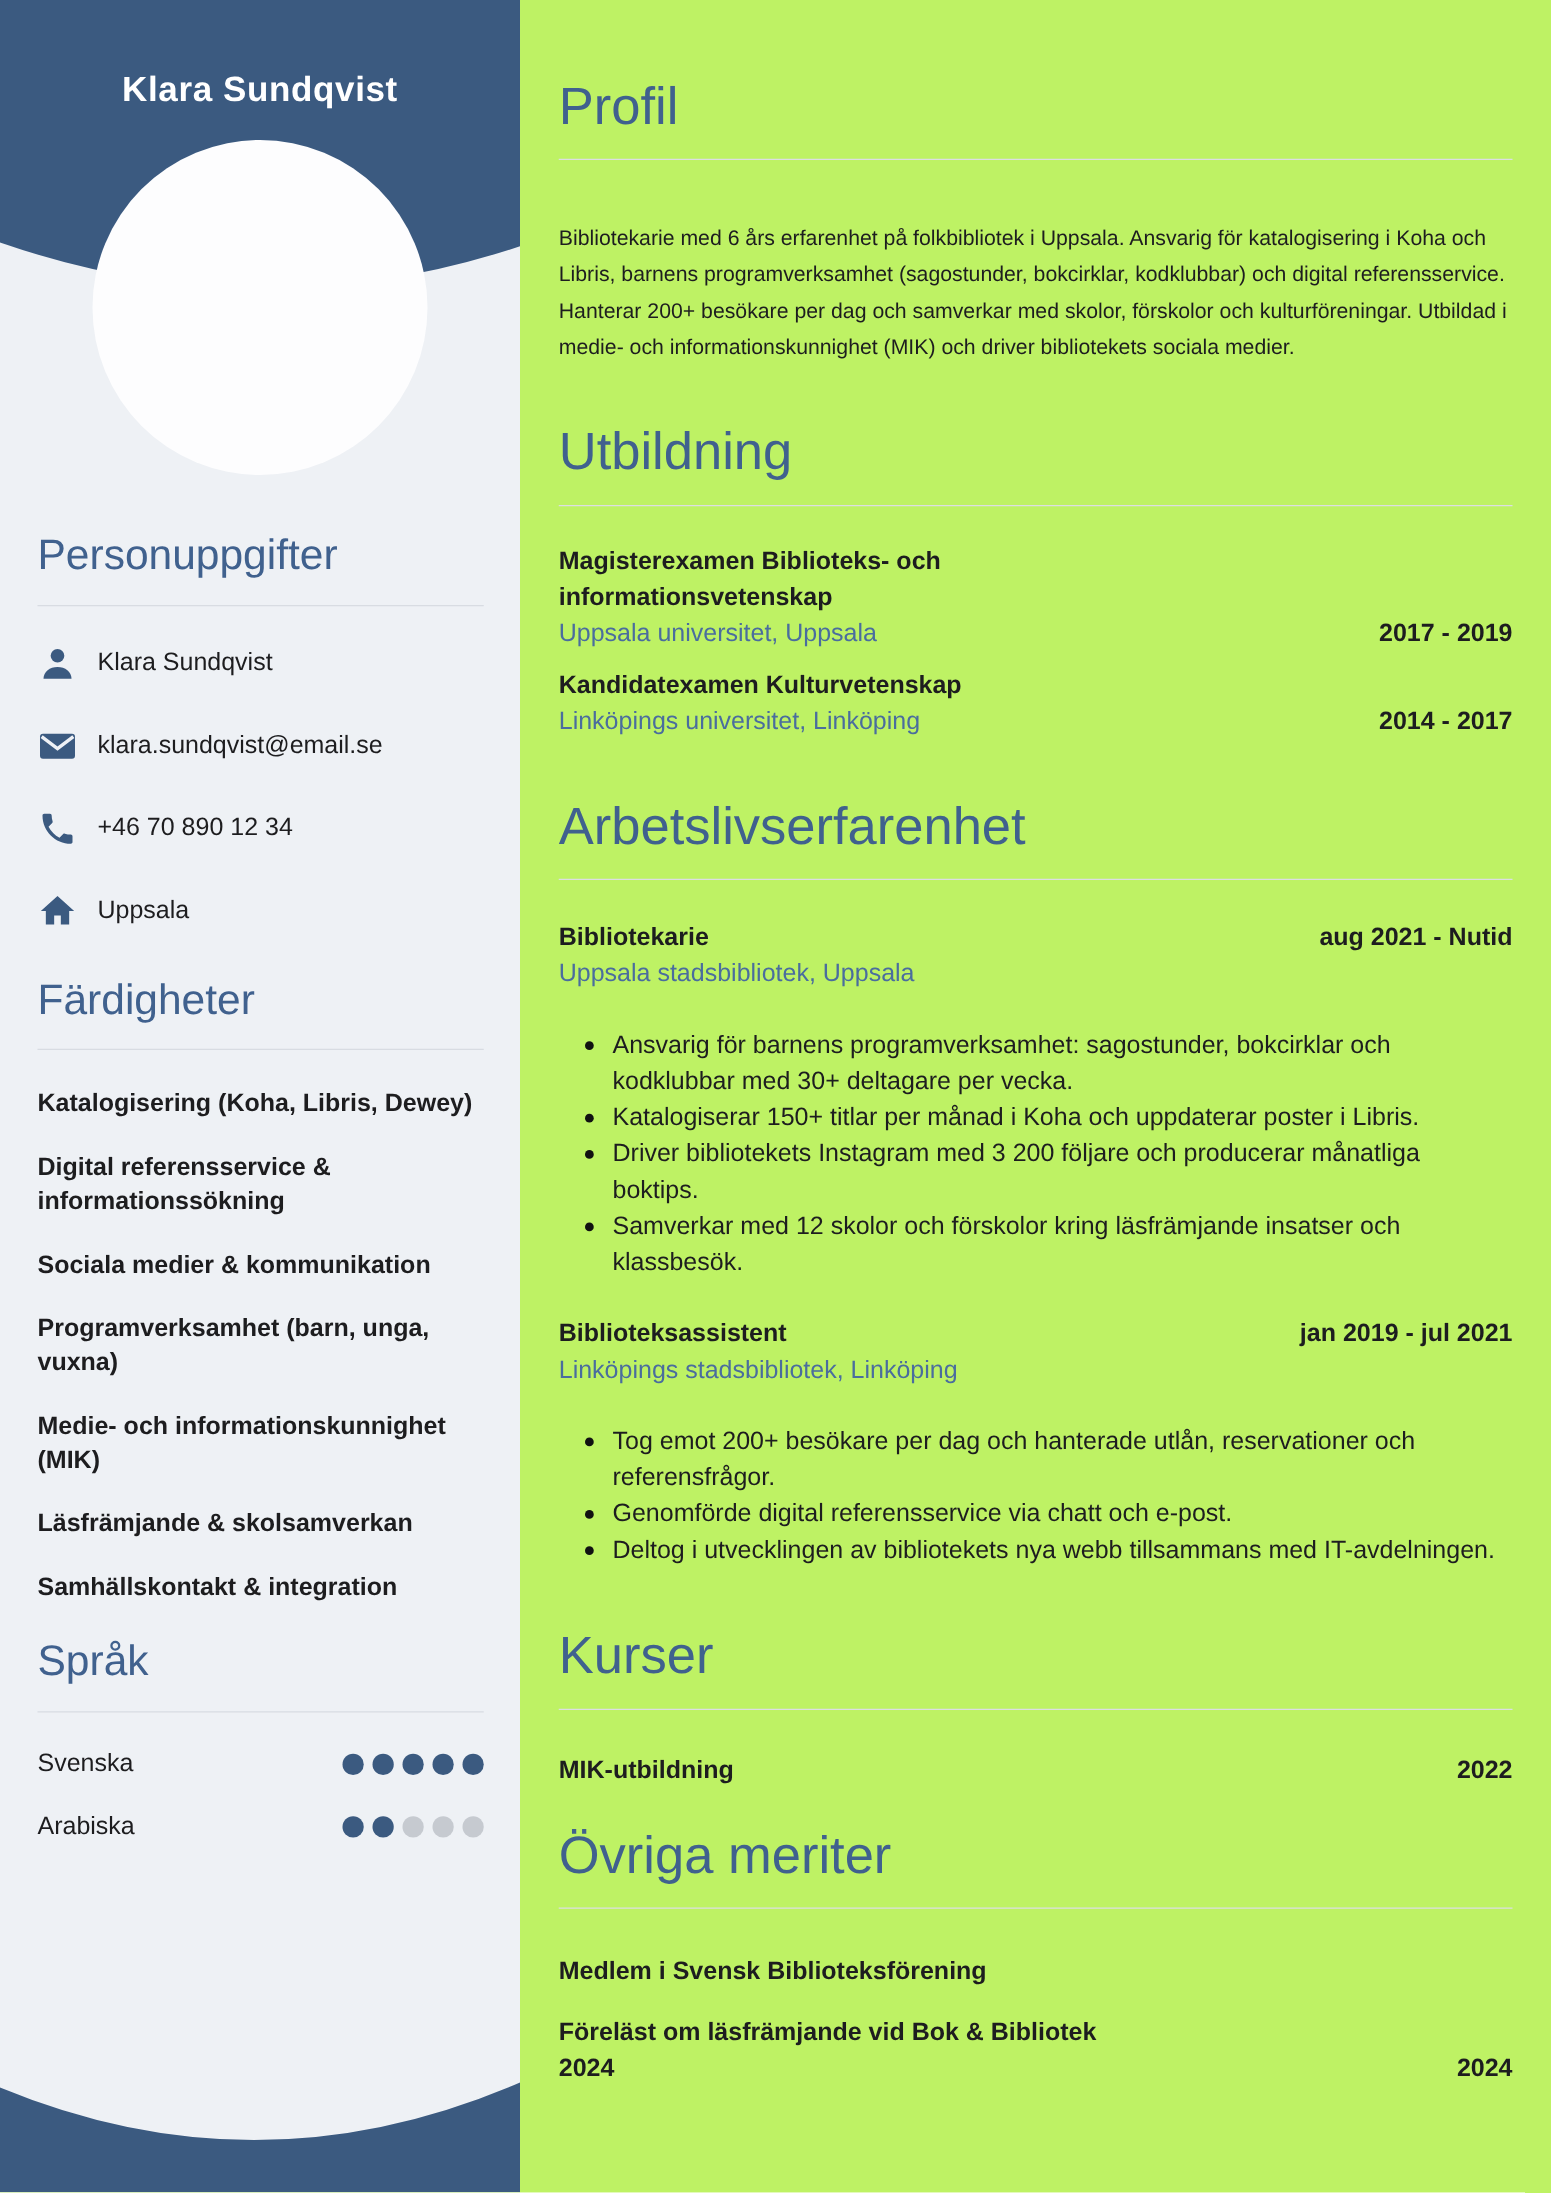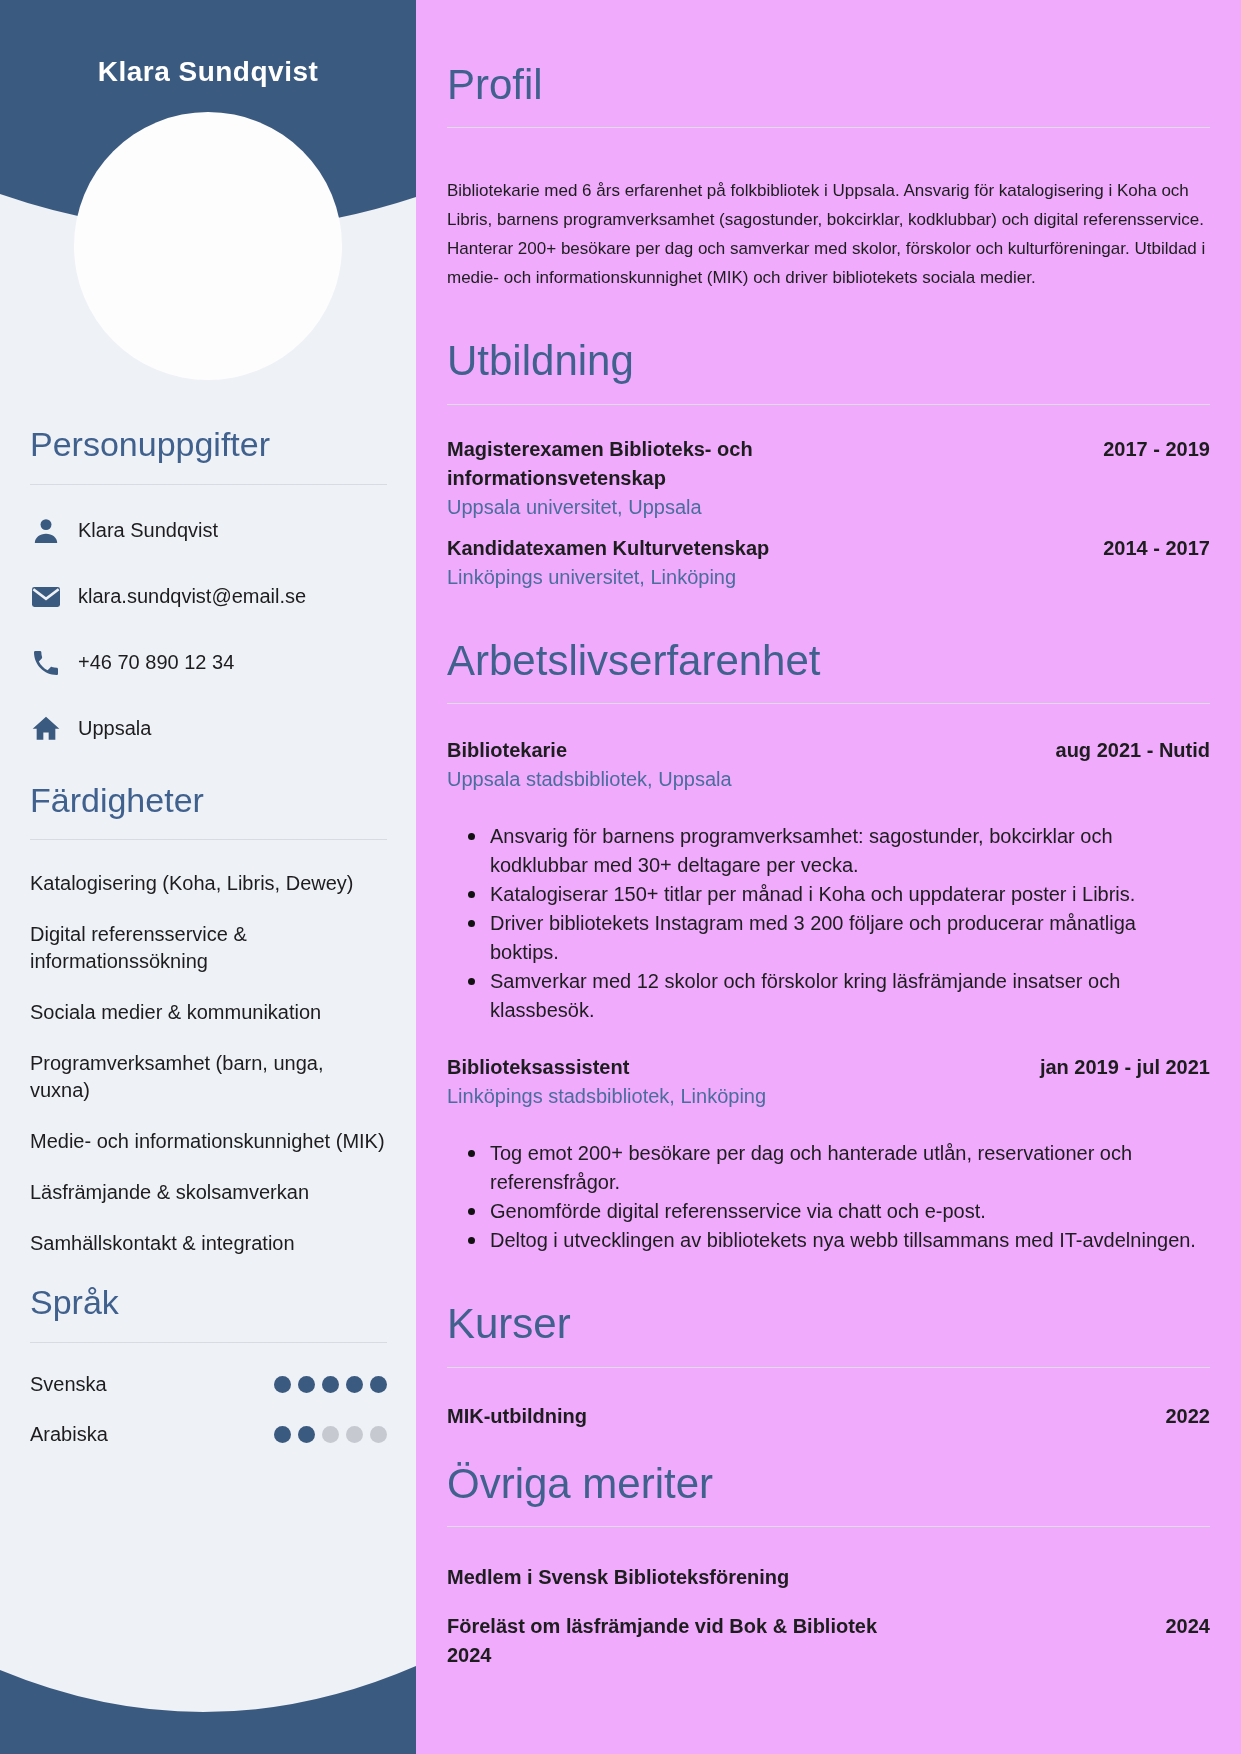--- a/index.html
+++ b/index.html
@@ -1,20 +1,20 @@
 <!DOCTYPE html>
 <html><head>
 <meta charset="utf-8">
 <style>
   * { margin:0; padding:0; box-sizing:border-box; }
   html,body { background:#fff; }
   body { font-family:"Liberation Sans", sans-serif; color:#1d1d1f; }
   .page {
     position:relative; width:1241px; height:1754px;
-    background:#f0abfc; overflow:hidden; display:flex;
+    background:#bef264; overflow:hidden; display:flex;
   }
 
   
   .sidebar {
     position:relative; width:416px; height:100%;
     background:#eef1f5; flex:0 0 416px;
   }
   .curve-top { position:absolute; top:0; left:0; width:416px; height:245px; display:block; }
   .curve-bottom { position:absolute; bottom:0; left:0; width:416px; height:92px; display:block; }
   .candidate-name {
@@ -28,39 +28,39 @@
   }
   .sb-content { position:relative; z-index:1; padding:423px 29px 0 30px; }
   .sb-h2 { color:#40618e; font-size:34px; font-weight:400; line-height:1.25; }
   .sb-divider { border:none; border-top:1px solid #d8dce2; margin-top:18px; }
   .contact-list { list-style:none; margin-top:30px; }
   .contact-row { display:flex; align-items:center; margin-bottom:34px; }
   .contact-row .cicon { width:32px; height:32px; flex:0 0 32px; margin-right:16px; }
   .contact-row .cicon svg { width:32px; height:32px; display:block; }
   .contact-val { font-size:20px; color:#1d1d1f; }
   .skills-list { list-style:none; margin-top:30px; }
-  .skills-list li { font-size:20px; line-height:27px; margin-bottom:24px; }
+  .skills-list li { font-size:20px; line-height:27px; margin-bottom:24px;font-weight:bold; }
   .lang-list { list-style:none; margin-top:28px; }
   .lang-row { display:flex; align-items:center; justify-content:space-between; margin-bottom:22px; height:28px; }
   .lang-label { font-size:20px; }
   .dots { display:flex; gap:7px; }
   .dot { width:17px; height:17px; border-radius:50%; display:inline-block; }
   .dot.on  { background:#3b5a80; }
   .dot.off { background:#c6cad0; }
 
   
   .main { flex:1; padding:60px 31px 0 31px; }
   .m-h1 { color:#40618e; font-size:42px; font-weight:400; line-height:1.2; }
   .m-divider { border:none; border-top:1px solid #dcdee2; margin-top:17px; }
   .m-section { margin-top:44px; }
   .m-section.first { margin-top:0; }
   .m-section.tight { margin-top:28px; }
   .profile-text { margin-top:48px; font-size:17px; line-height:29px; }
 
-  .entry { display:flex; justify-content:space-between; align-items:flex-start; margin-top:30px;gap:39px; }
+  .entry { display:flex; justify-content:space-between; align-items:flex-end; margin-top:30px;gap:39px; }
   .entry + .entry { margin-top:12px; }
   .entry-left { width:62%; }
   .entry-title { font-size:20px; font-weight:bold; line-height:29px; }
   .entry-org { font-size:20px; color:#4a6d9e; line-height:29px; }
   .entry-date { font-size:20px; font-weight:bold; line-height:29px; white-space:nowrap; }
 
   .job { margin-top:32px; }
   .job + .job { margin-top:28px; }
   .job-head { display:flex; justify-content:space-between; align-items:flex-end; }
   .bullets { list-style:none; margin:28px 0 0 0; padding-left:43px; }

